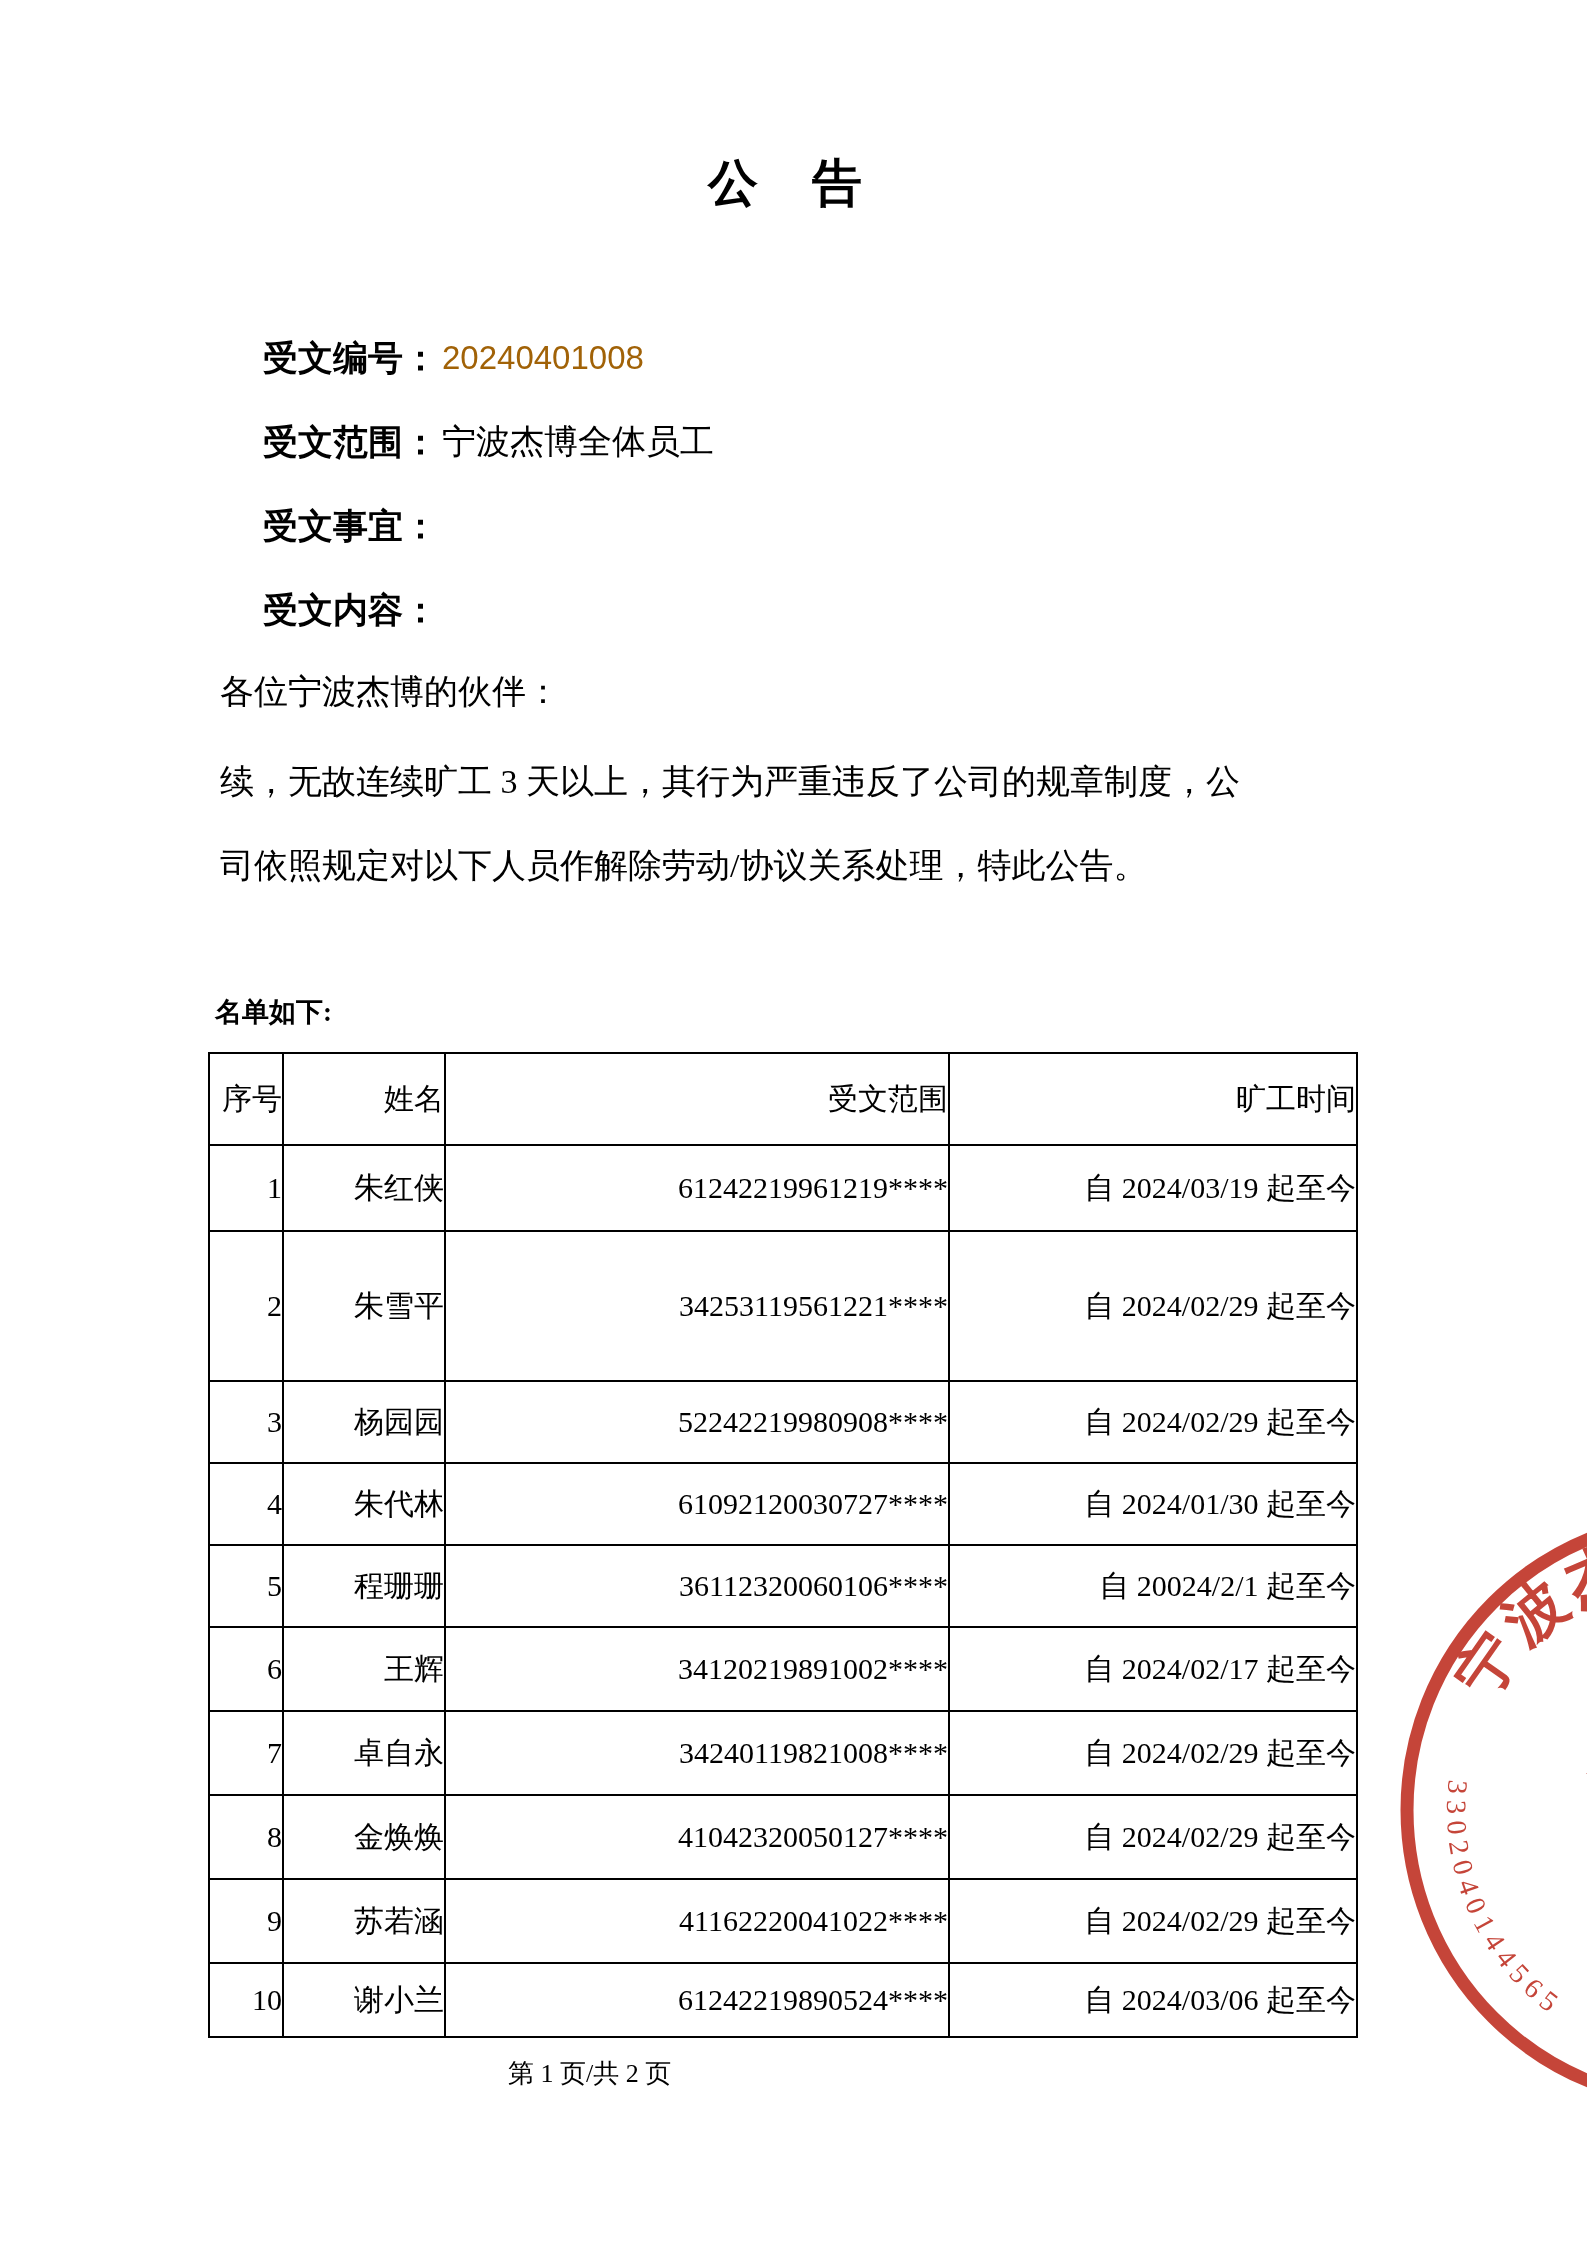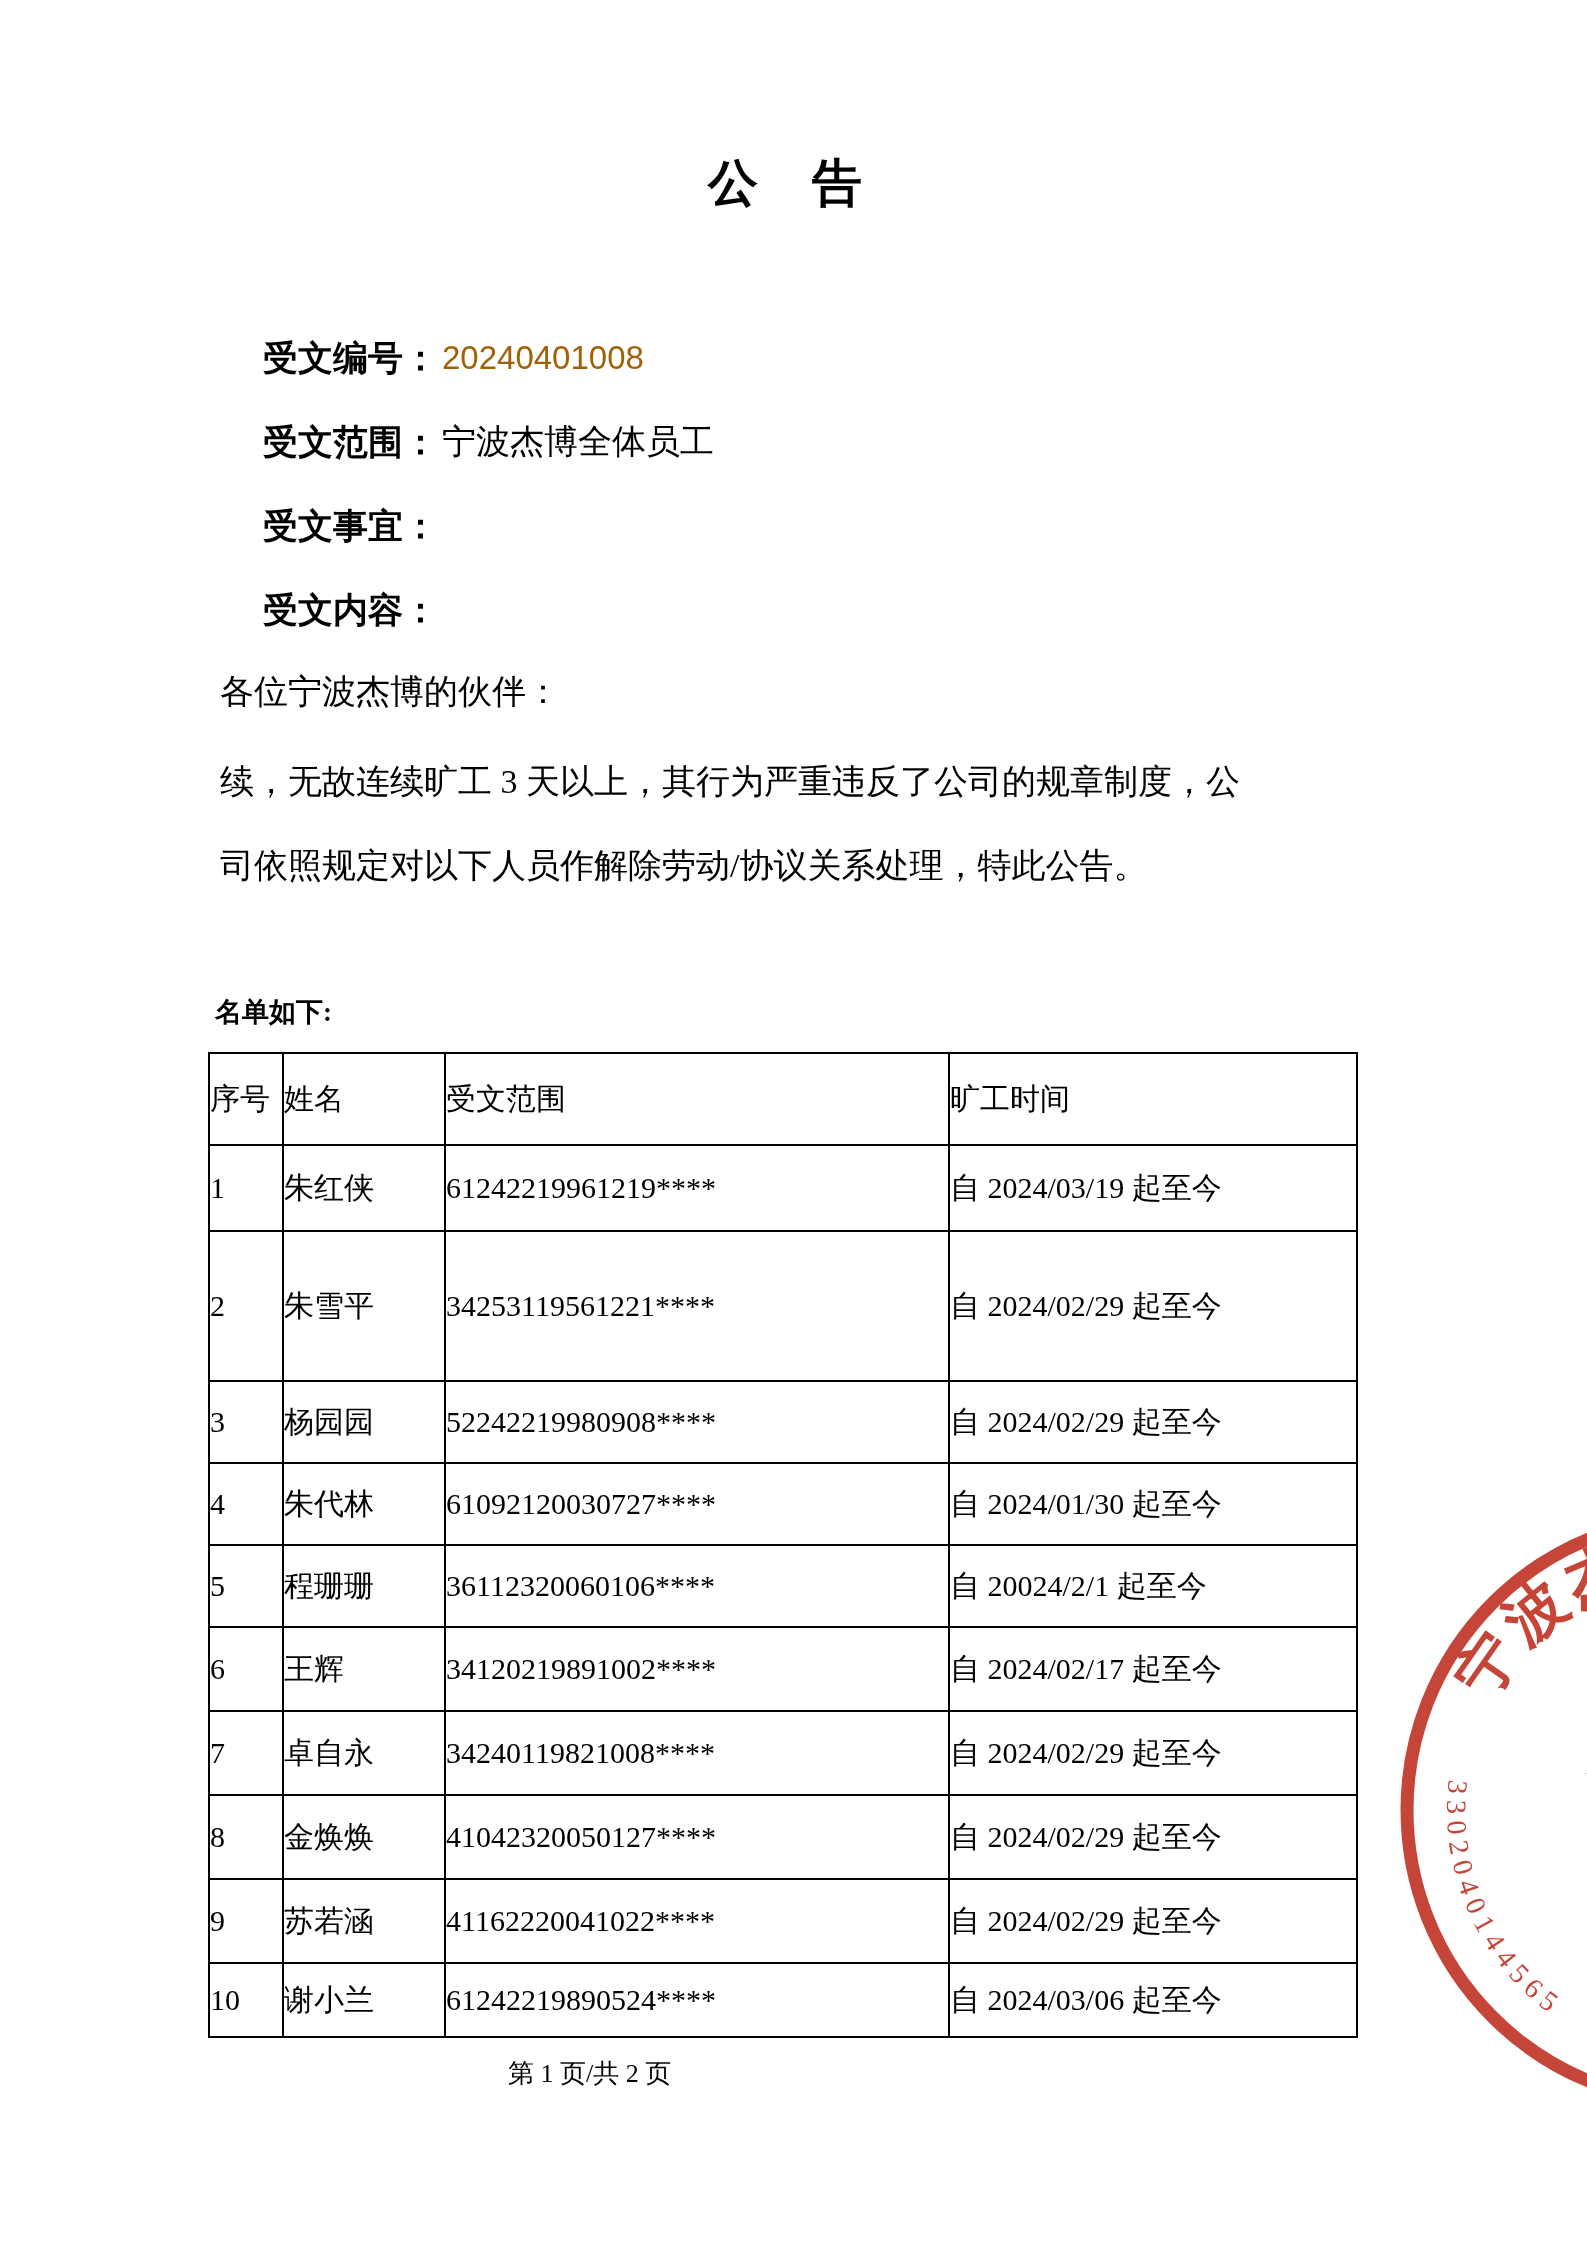--- a/index.html
+++ b/index.html
@@ -37,21 +37,21 @@
     position:absolute;top:992px;left:215px;
     font-size:27px;font-weight:bold;height:40px;line-height:40px;
   }
   table.roster{
     position:absolute;top:1052px;left:208px;
     border-collapse:collapse;table-layout:fixed;
     width:1148px;
   }
   table.roster th,table.roster td{
     border:2px solid #000;
-    text-align:left;vertical-align:middle;
+    text-align:right;vertical-align:middle;
     font-weight:normal;
     font-size:30px;
     padding:0;
     overflow:hidden;
   }
   table.roster th{height:90px;}
   td.v-bottom{vertical-align:bottom;padding-bottom:10px;}
   td.v-top{vertical-align:top;padding-top:6px;margin-top:38px;}
   .footer{
     position:absolute;top:2056px;left:508px;

